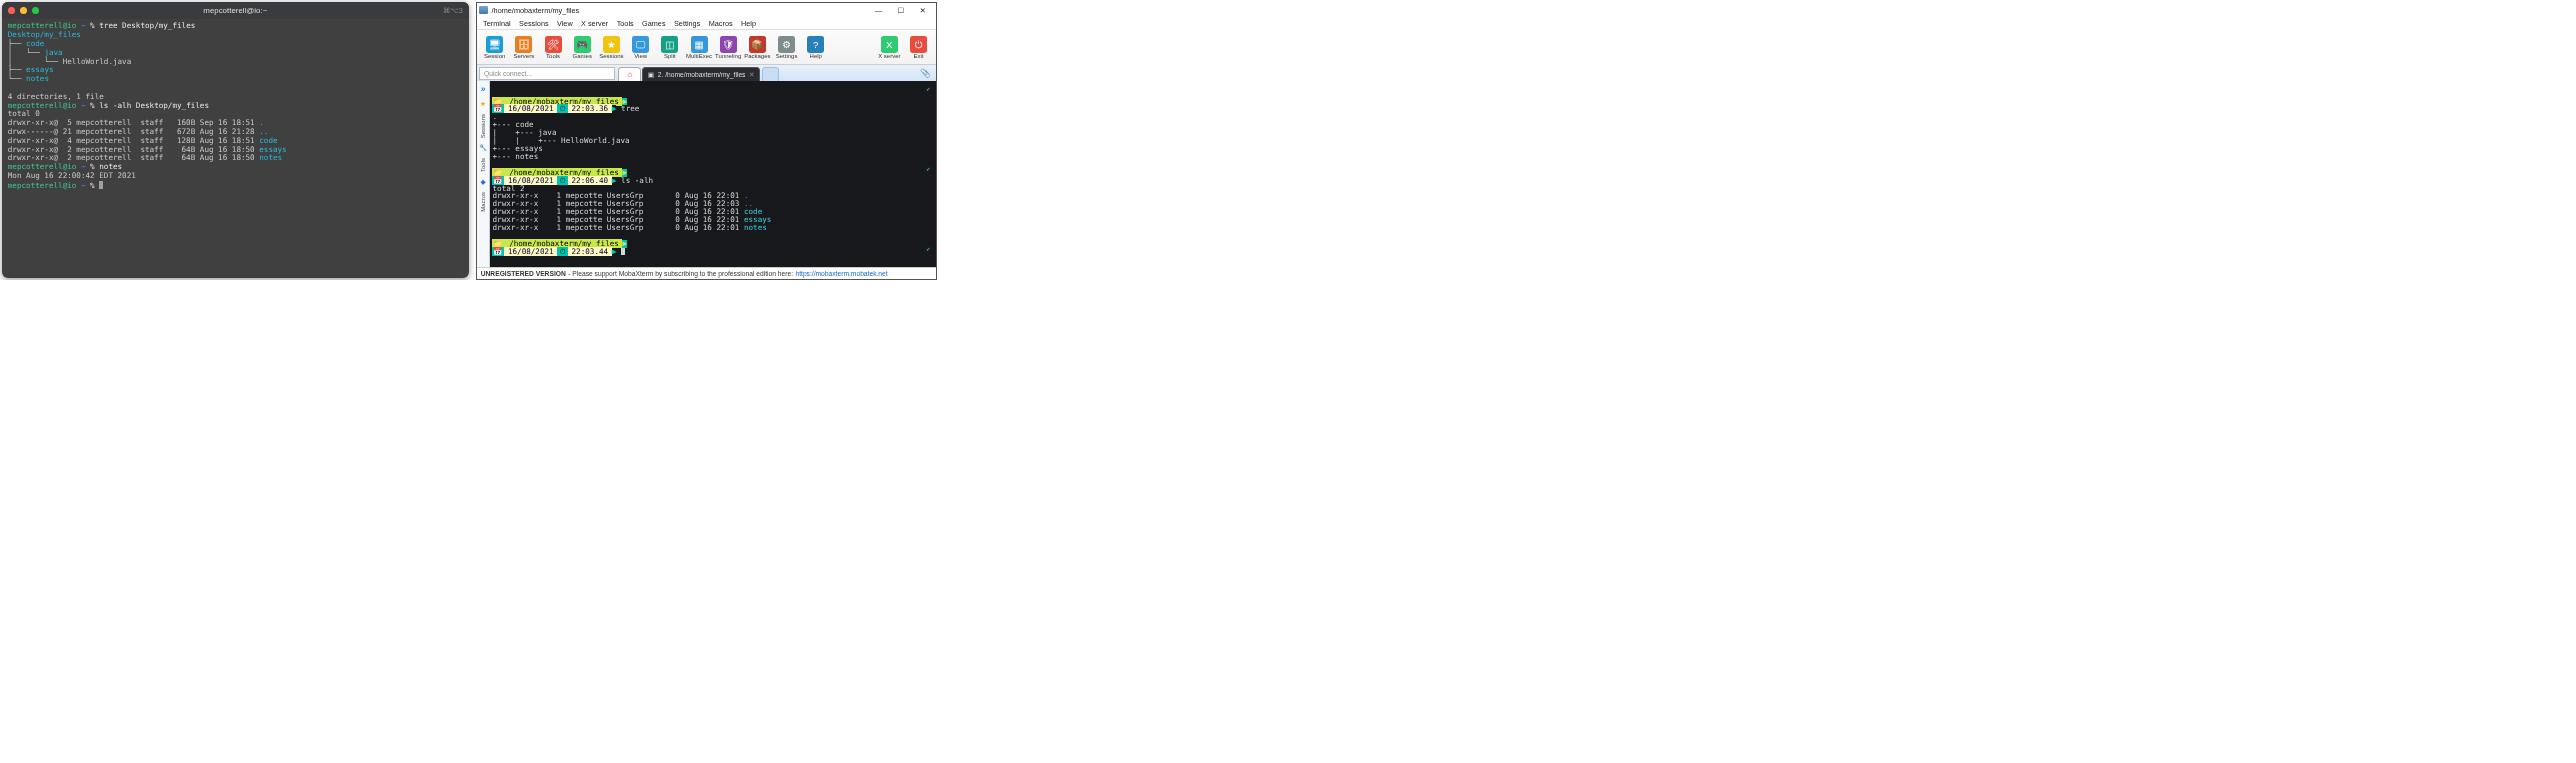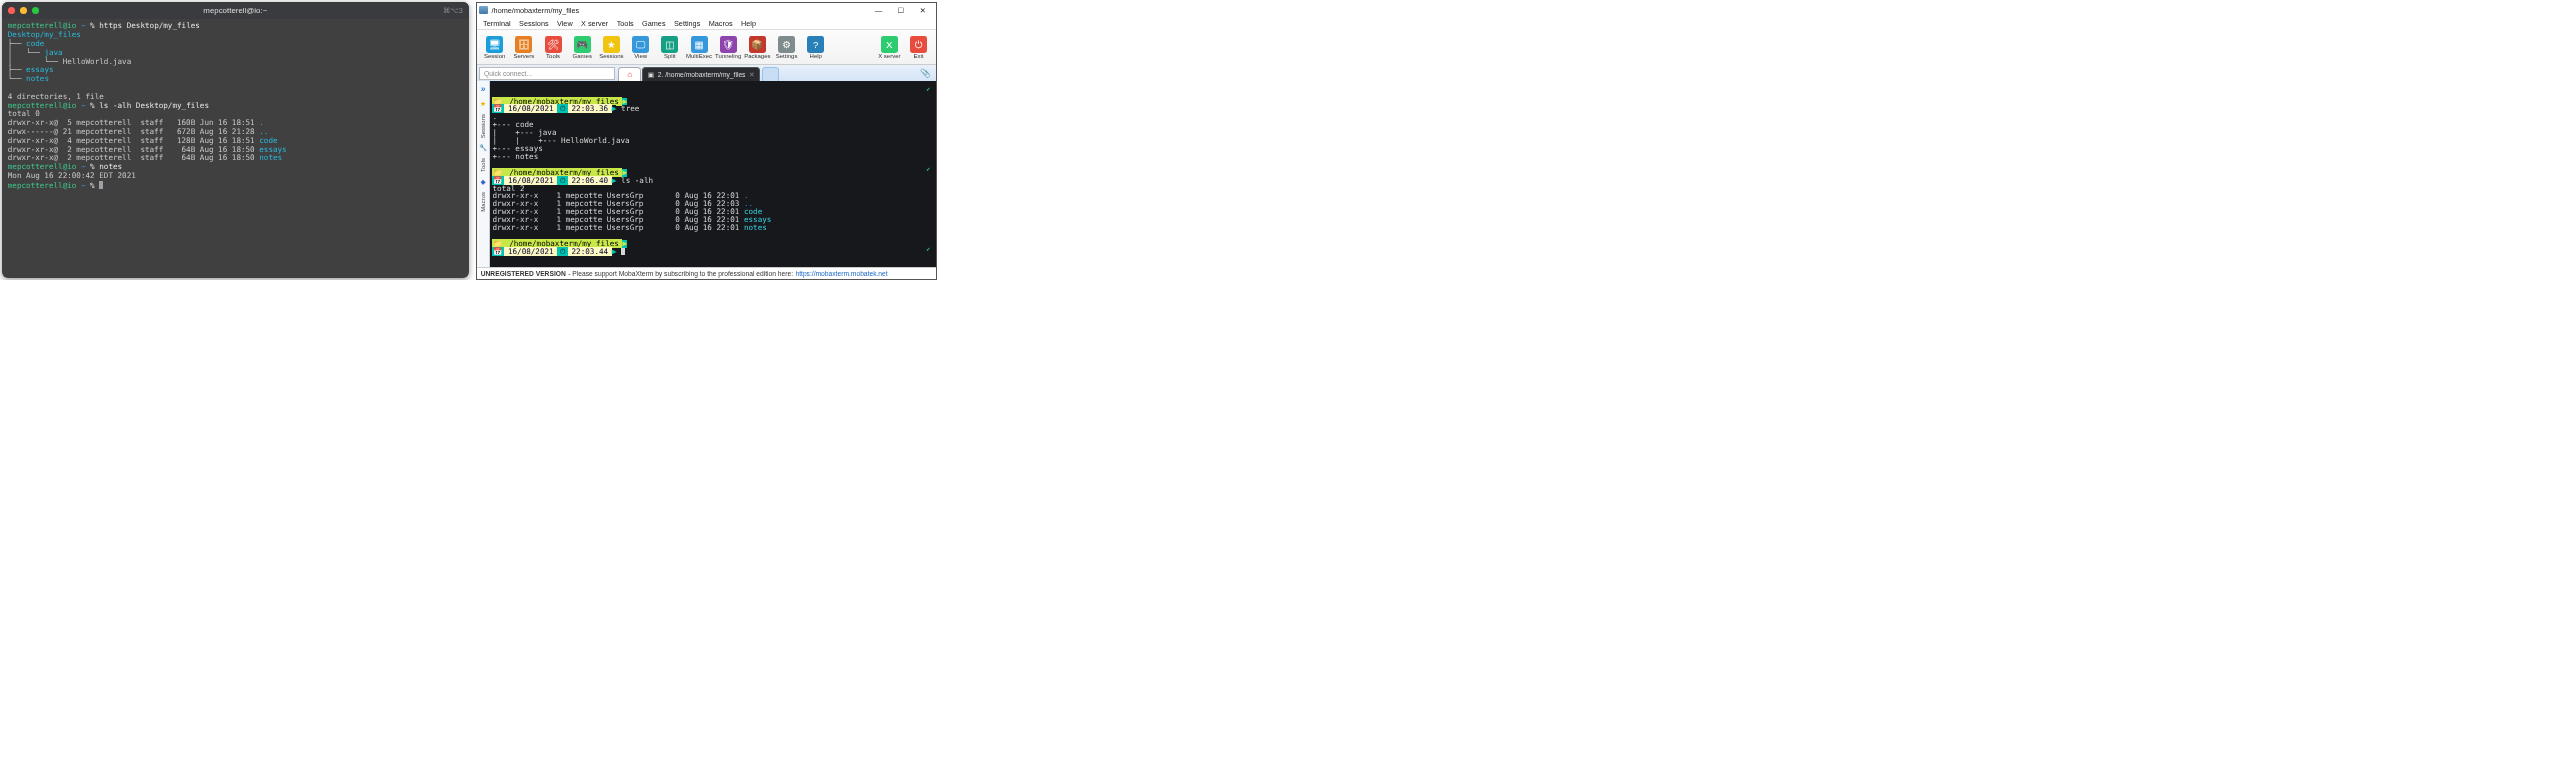--- a/index.html
+++ b/index.html
@@ -293,32 +293,32 @@
 <div class="mac-window">
   <div class="mac-titlebar">
     <div class="traffic">
       <div class="dot red"></div>
       <div class="dot yellow"></div>
       <div class="dot green"></div>
     </div>
     <div class="mac-title">mepcotterell@io:~</div>
     <div class="mac-shortcut">⌘⌥3</div>
   </div>
-  <div class="mac-body"><span class="mac-green">mepcotterell@io</span> <span class="mac-blue">~</span> <span class="mac-white">%</span> <span class="mac-white">https Desktop/my_files</span>
+  <div class="mac-body"><span class="mac-green">mepcotterell@io</span> <span class="mac-blue">~</span> <span class="mac-white">%</span> <span class="mac-white">tree Desktop/my_files</span>
 <span class="mac-cyan">Desktop/my_files</span>
 <span>├── </span><span class="mac-cyan">code</span>
 <span>│   └── </span><span class="mac-cyan">java</span>
 <span>│       └── </span><span>HelloWorld.java</span>
 <span>├── </span><span class="mac-cyan">essays</span>
 <span>└── </span><span class="mac-cyan">notes</span>
 
 <span>4 directories, 1 file</span>
 <span class="mac-green">mepcotterell@io</span> <span class="mac-blue">~</span> <span class="mac-white">%</span> <span class="mac-white">ls -alh Desktop/my_files</span>
 <span>total 0</span>
-<span>drwxr-xr-x@  5 mepcotterell  staff   160B Jun 16 18:51 </span><span class="mac-cyan">.</span>
+<span>drwxr-xr-x@  5 mepcotterell  staff   160B Sep 16 18:51 </span><span class="mac-cyan">.</span>
 <span>drwx------@ 21 mepcotterell  staff   672B Aug 16 21:28 </span><span class="mac-cyan">..</span>
 <span>drwxr-xr-x@  4 mepcotterell  staff   128B Aug 16 18:51 </span><span class="mac-cyan">code</span>
 <span>drwxr-xr-x@  2 mepcotterell  staff    64B Aug 16 18:50 </span><span class="mac-cyan">essays</span>
 <span>drwxr-xr-x@  2 mepcotterell  staff    64B Aug 16 18:50 </span><span class="mac-cyan">notes</span>
 <span class="mac-green">mepcotterell@io</span> <span class="mac-blue">~</span> <span class="mac-white">%</span> <span class="mac-white">notes</span>
 <span>Mon Aug 16 22:00:42 EDT 2021</span>
 <span class="mac-green">mepcotterell@io</span> <span class="mac-blue">~</span> <span class="mac-white">%</span> <span class="cursor"></span></div>
 </div>
 
 <div class="win-window">

